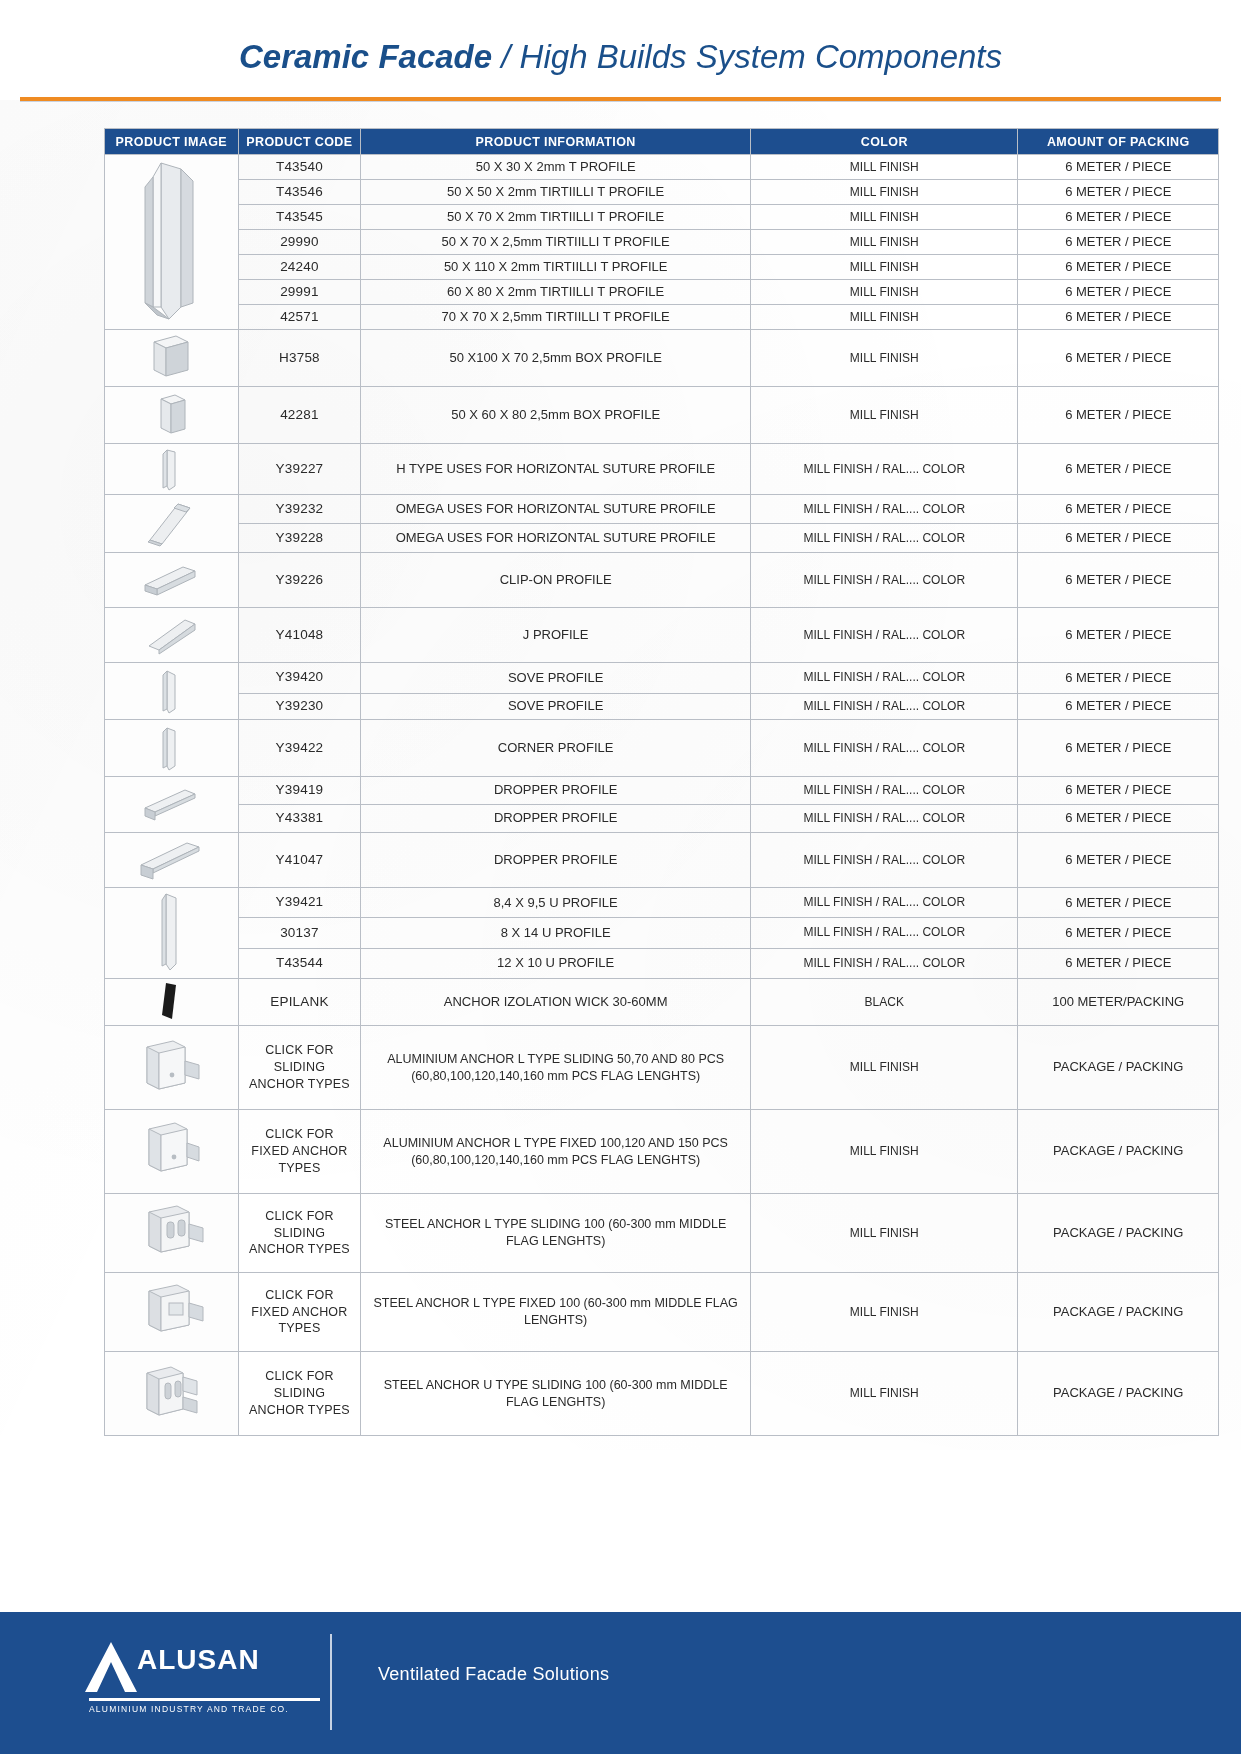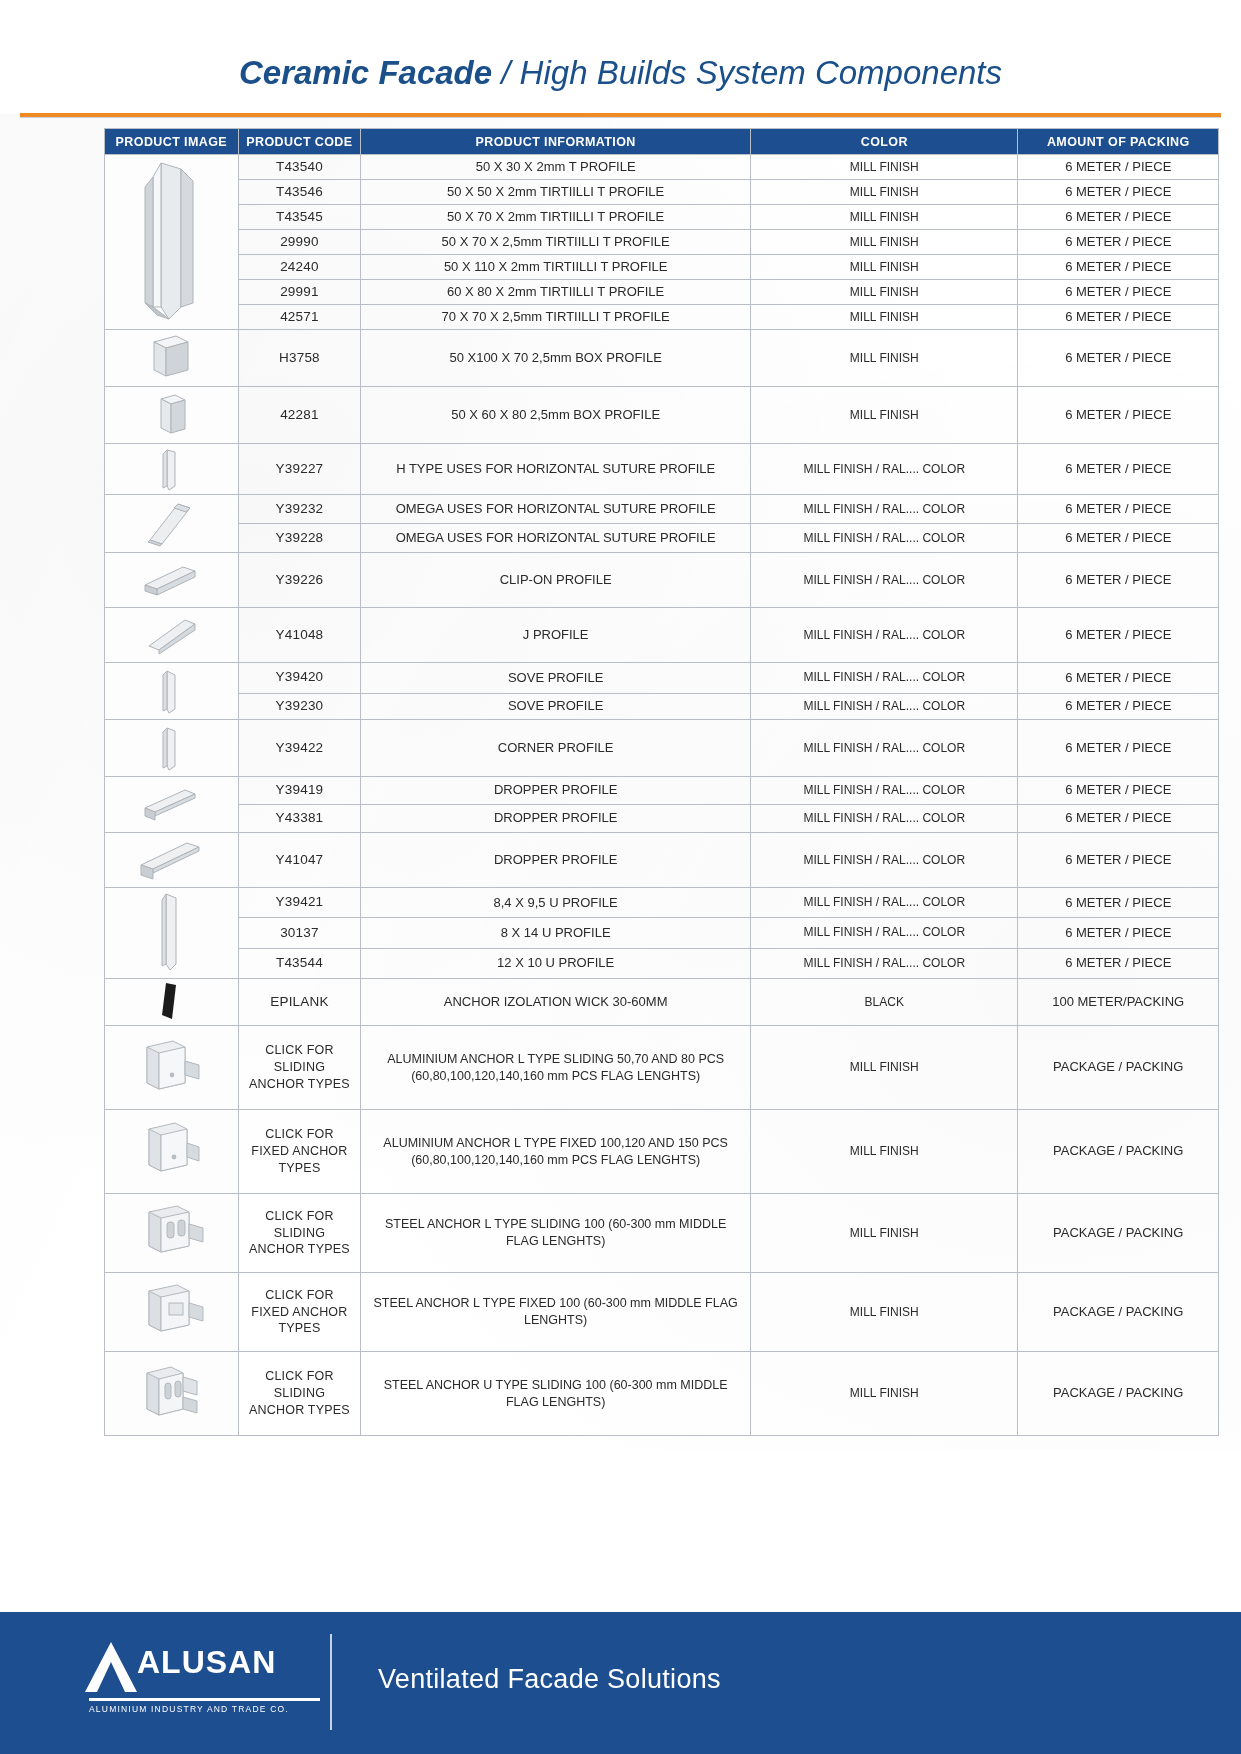--- a/index.html
+++ b/index.html
@@ -18,21 +18,21 @@
     left: 0; top: 100px;
     width: 1241px; height: 1350px;
     background:
       radial-gradient(ellipse at 20% 30%, rgba(0,0,0,0.022) 0%, rgba(0,0,0,0) 55%),
       radial-gradient(ellipse at 85% 65%, rgba(0,0,0,0.02) 0%, rgba(0,0,0,0) 55%),
       linear-gradient(115deg, rgba(0,0,0,0.012) 0%, rgba(255,255,255,0) 40%);
     pointer-events: none;
   }
   .header {
     position: absolute;
-    left: 0; top: 16px;
+    left: 0; top: 0;
     width: 1241px; height: 98px;
     background: #ffffff;
   }
   .header-title {
     position: absolute;
     left: 0; top: 38px;
     width: 1241px;
     text-align: center;
     font-size: 33px;
     color: #1a4f8a;
@@ -120,21 +120,21 @@
     height: 142px;
   }
   .logo {
     position: absolute;
     left: 75px; top: 26px;
     width: 245px; height: 88px;
   }
   .logo-text {
     position: absolute;
     left: 62px; top: 6px;
-    font-size: 32px;
+    font-size: 28px;
     font-weight: bold;
     color: #ffffff;
     letter-spacing: 1px;
   }
   .logo-sub {
     position: absolute;
     left: 14px; top: 66px;
     font-size: 8.5px;
     color: #ffffff;
     letter-spacing: 1.2px;
@@ -147,21 +147,21 @@
   }
   .logo-divider {
     position: absolute;
     left: 330px; top: 22px;
     width: 2px; height: 96px;
     background: rgba(255,255,255,.75);
   }
   .footer-tagline {
     position: absolute;
     left: 378px; top: 52px;
-    font-size: 27px;
+    font-size: 18px;
     color: #ffffff;
     letter-spacing: .3px;
   }
 </style>
 </head>
 <body>
 
 <div class="bg-watermark"></div>
 
 <div class="header">

